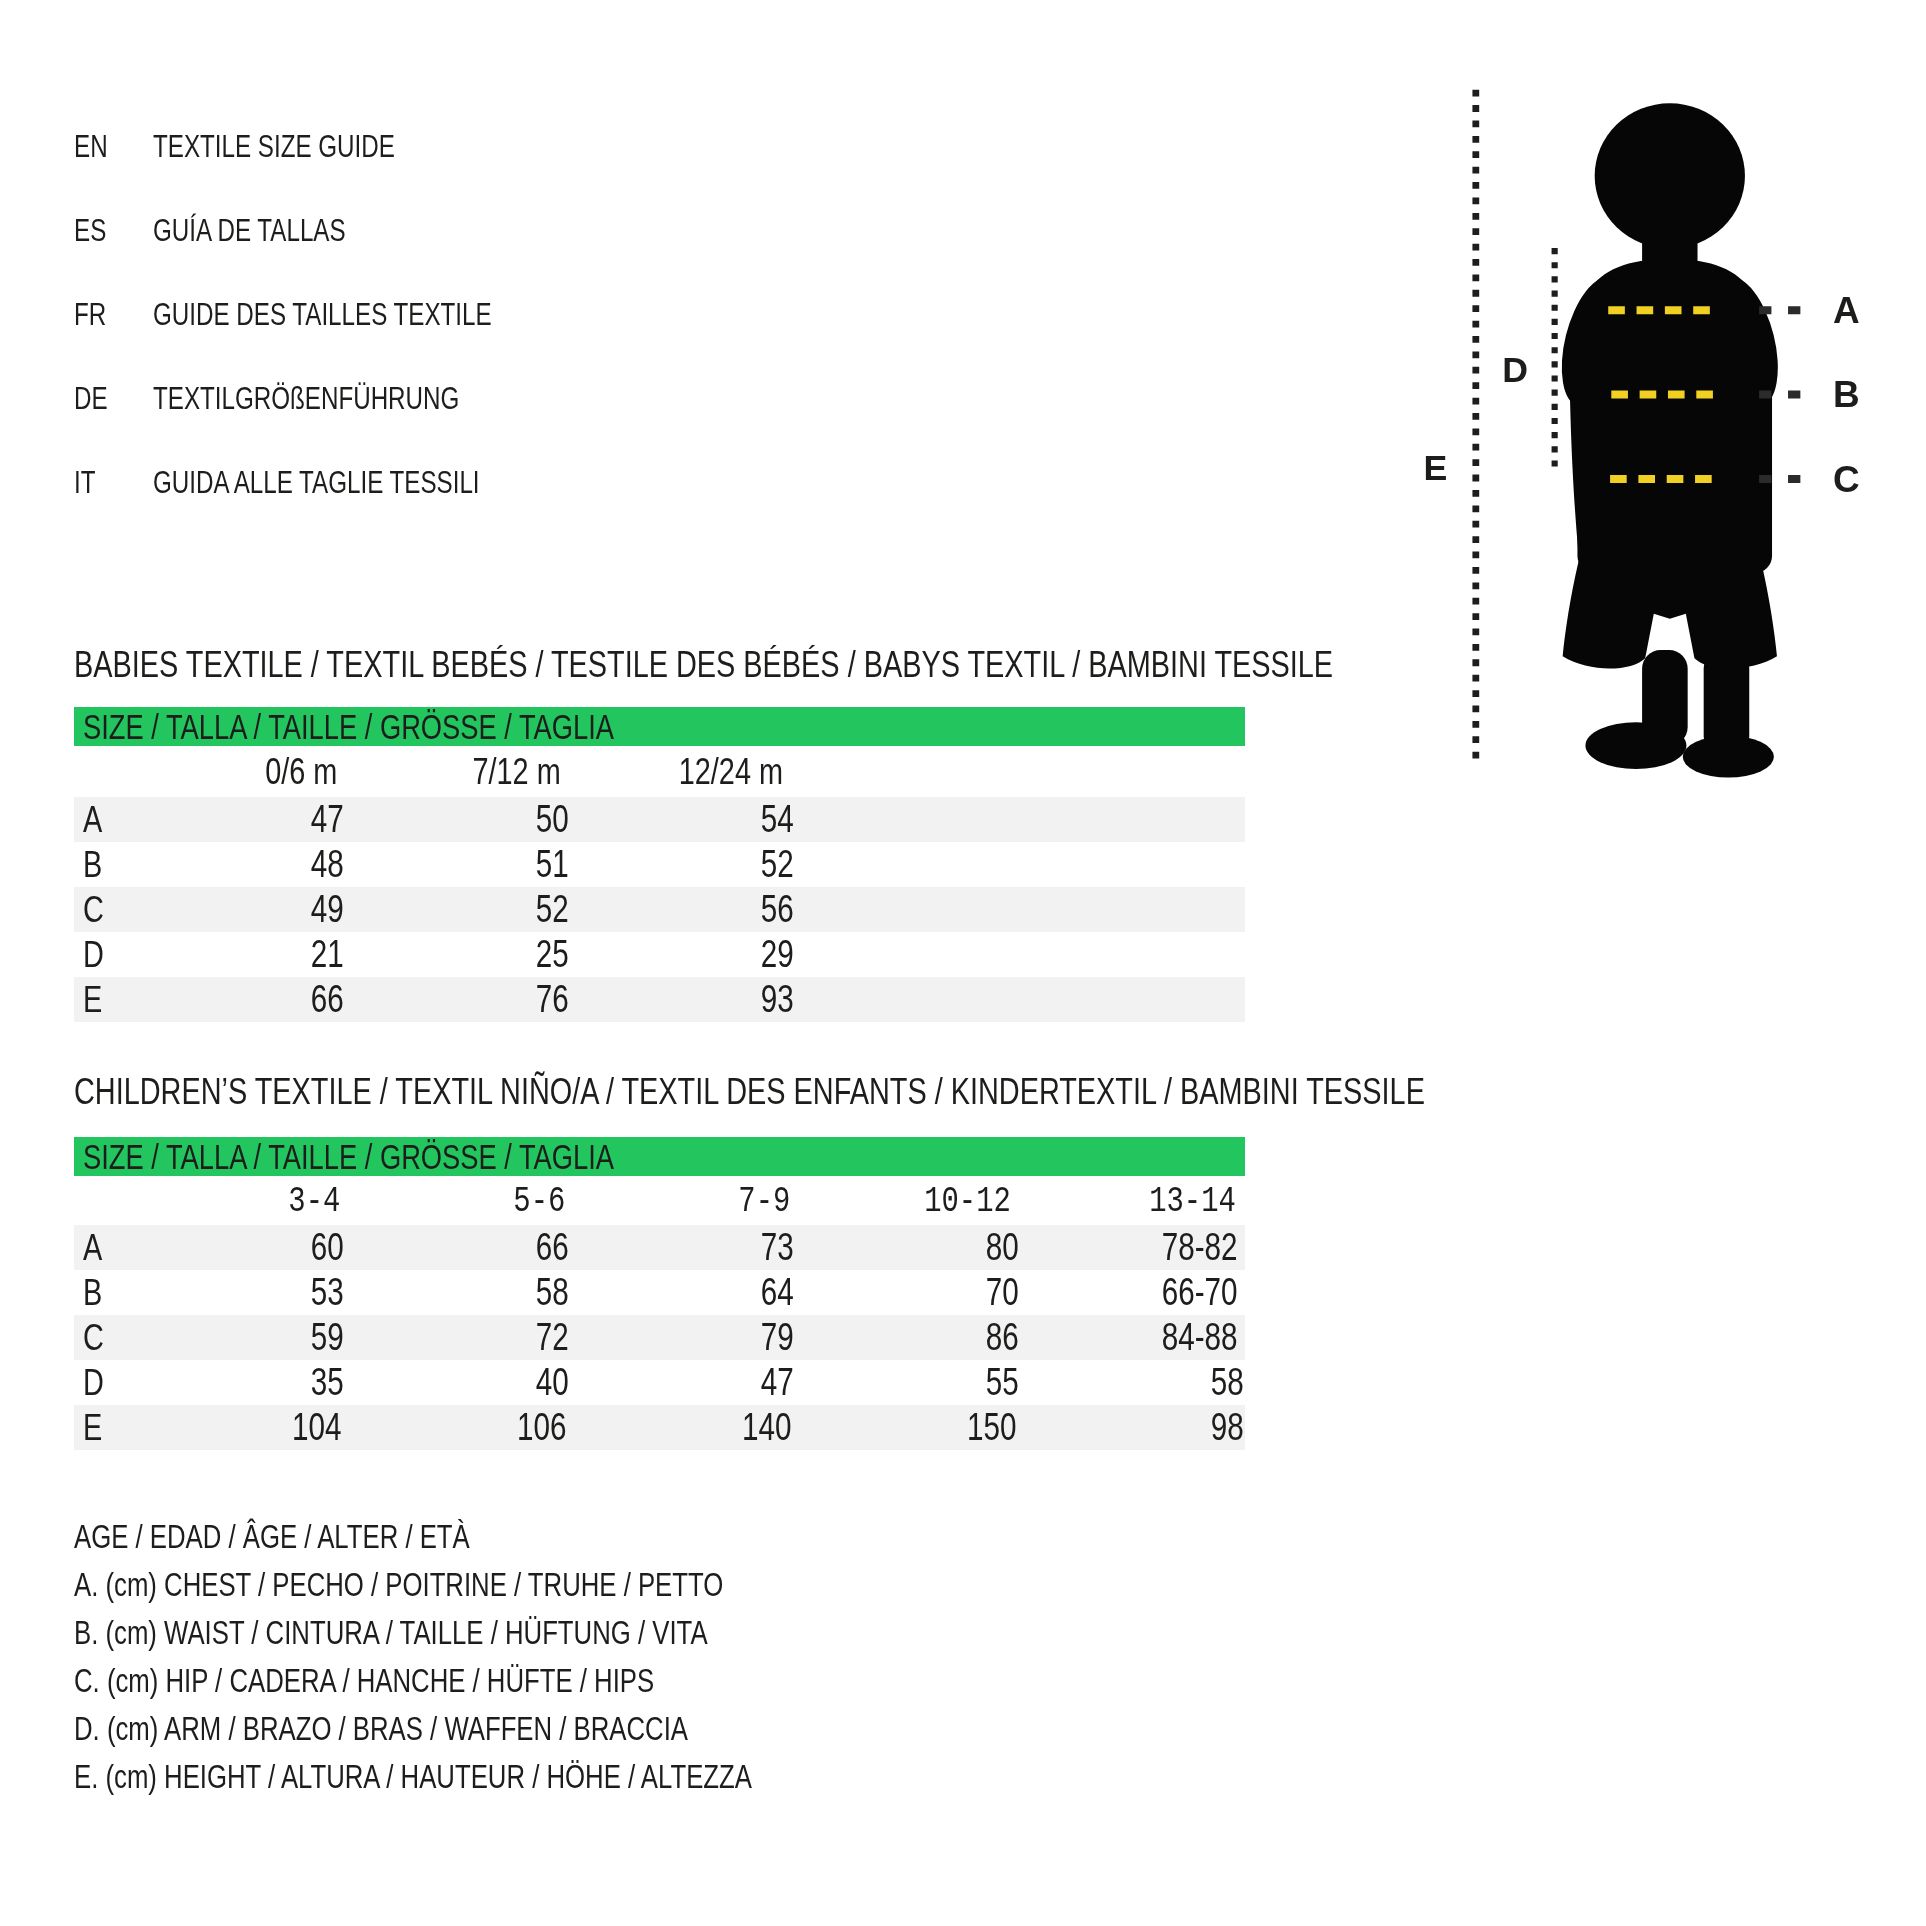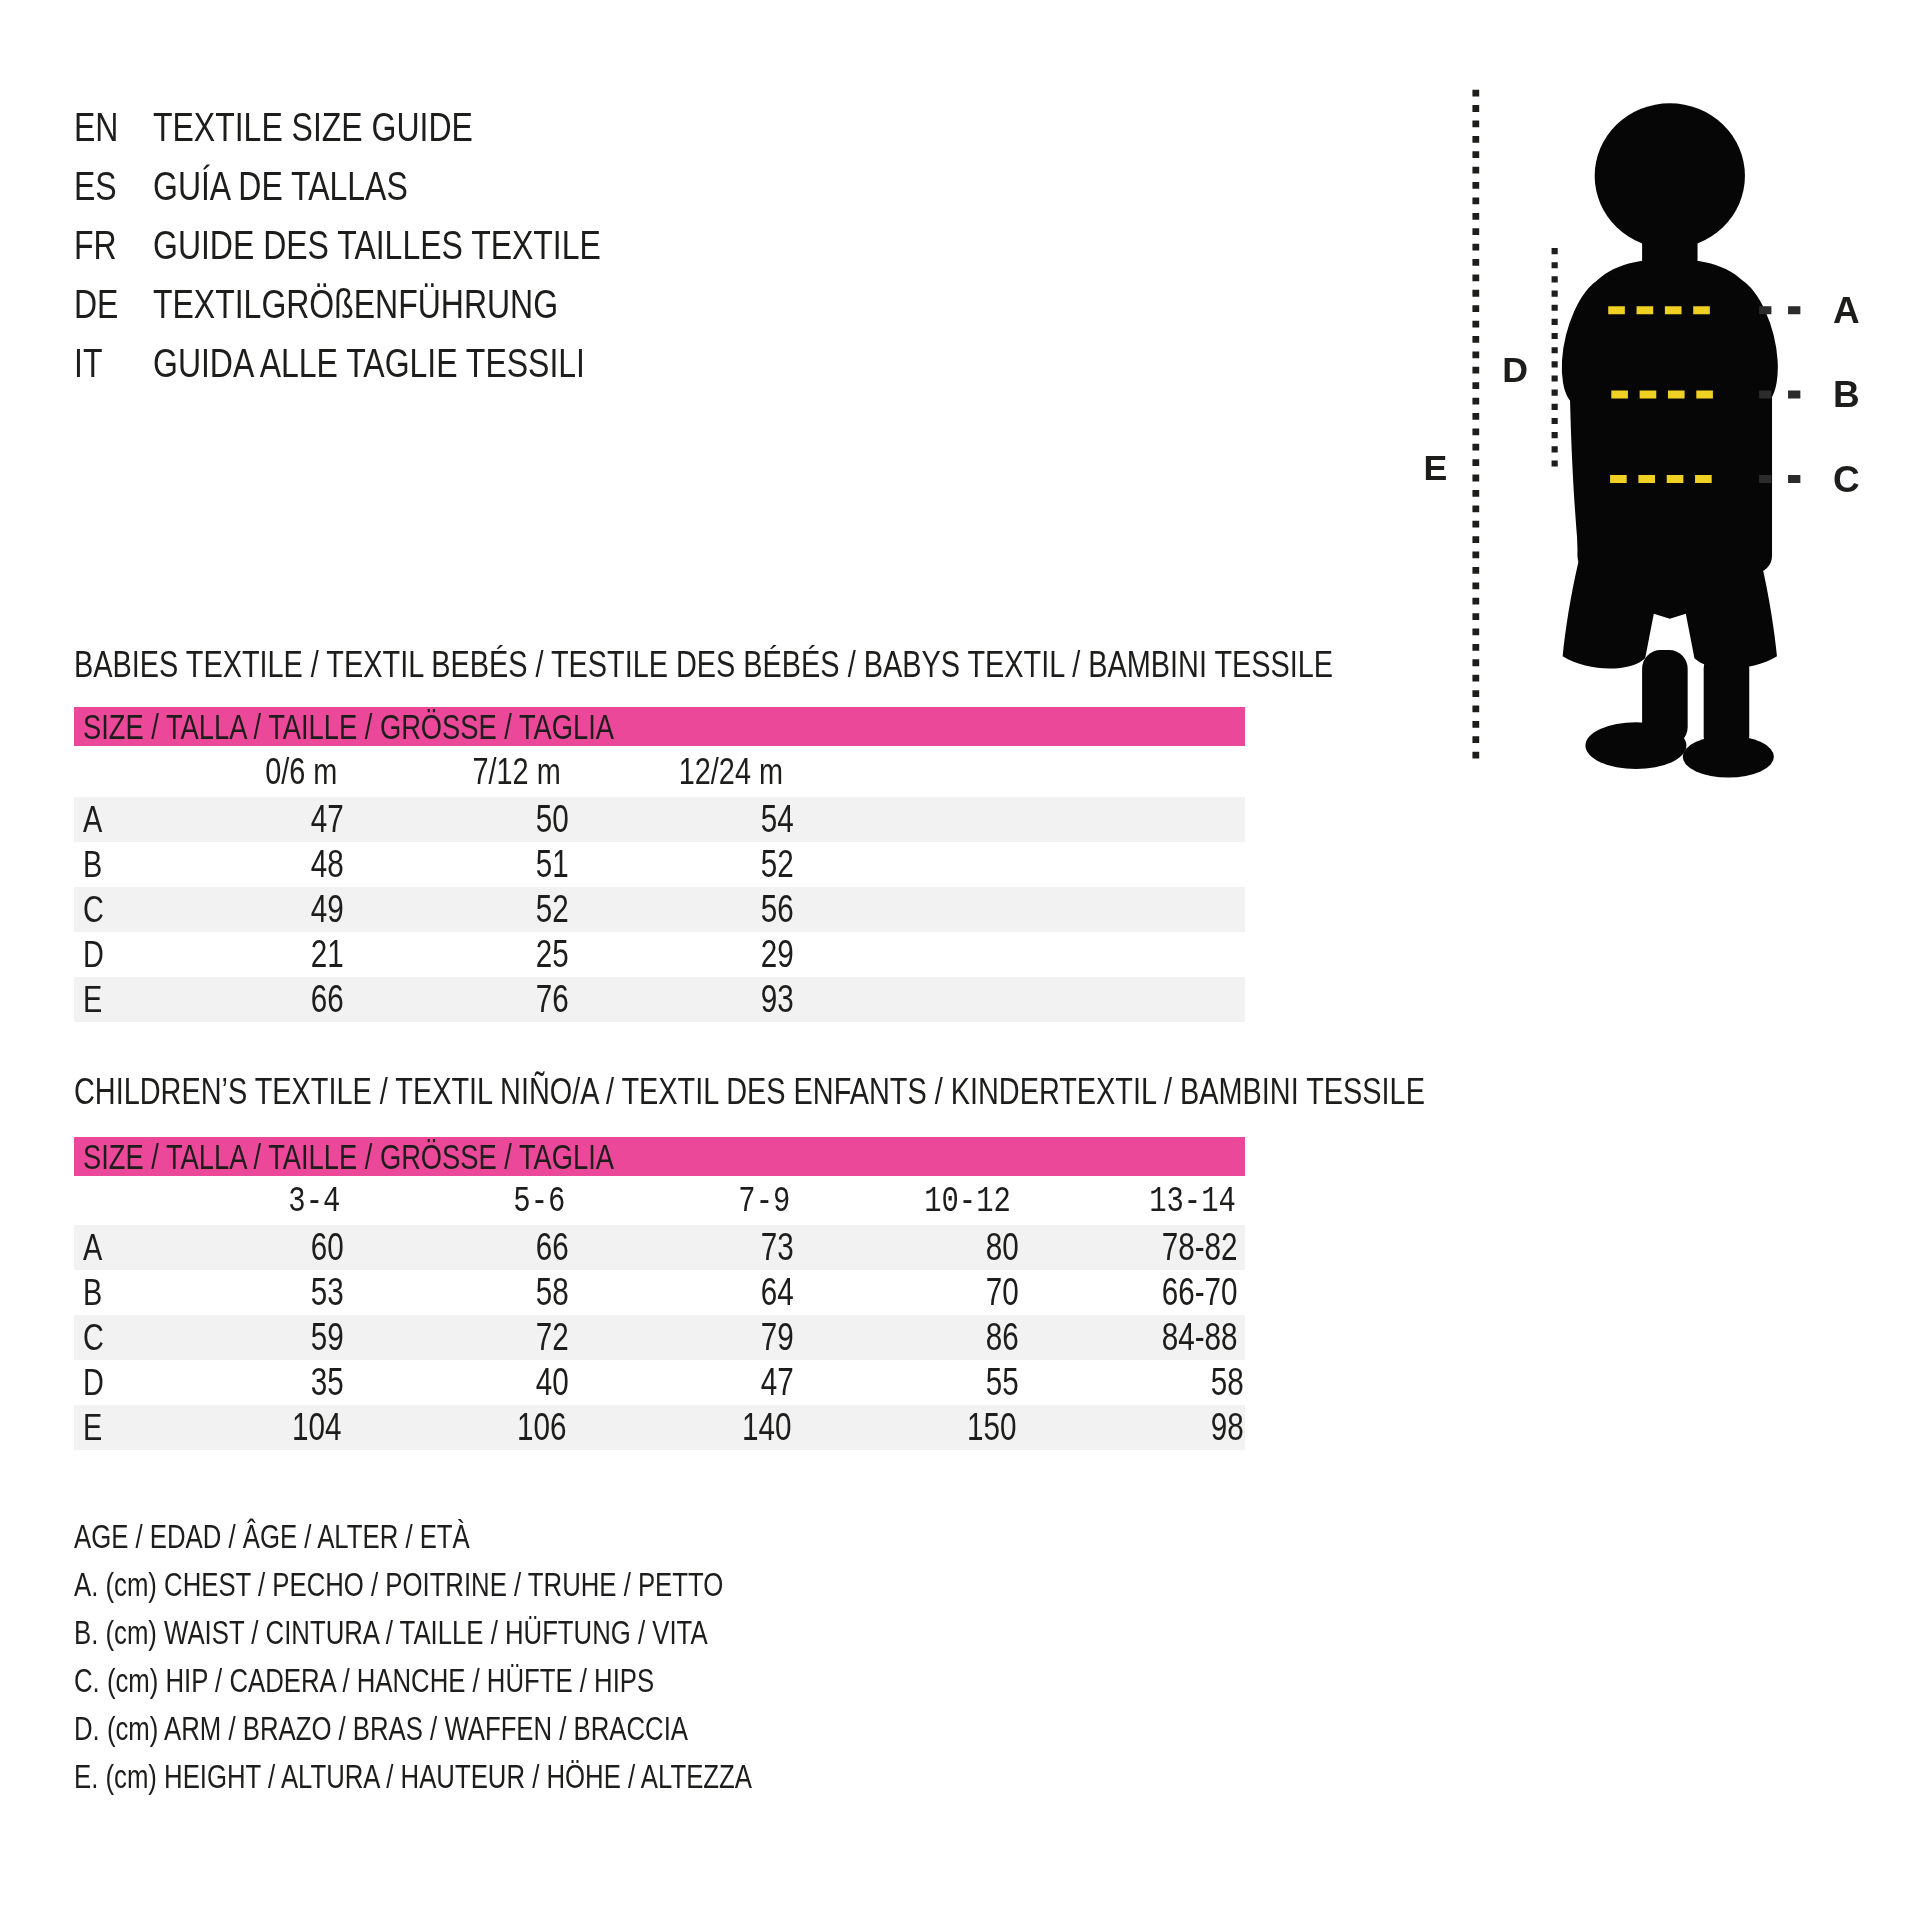--- a/index.html
+++ b/index.html
@@ -9,33 +9,33 @@
     position:relative;
     font-family:"Liberation Sans","DejaVu Sans",sans-serif;
     color:#1d1d1b;
     overflow:hidden;
   }
   .cond{display:inline-block;transform:scaleX(0.78);transform-origin:0 50%;white-space:nowrap;}
   .cond-c{display:inline-block;transform:scaleX(0.78);transform-origin:50% 50%;white-space:nowrap;}
 
   
   .lang-block{position:absolute;left:74px;top:92px;}
-  .lang-row{display:flex;align-items:flex-end;height:59px;font-size:41px;}
+  .lang-row{display:flex;align-items:center;height:59px;font-size:31px;margin-top:25px;}
   .lang-code{width:79px;flex:0 0 79px;}
 
   
   .section-title{position:absolute;left:74px;font-size:37px;line-height:39px;}
   .section-title.babies{top:645px;}
   .section-title.children{top:1072px;}
 
   
   .size-table{position:absolute;left:74px;width:1171px;}
   .size-table.babies{top:707px;}
   .size-table.children{top:1137px;}
-  .tbl-headbar{height:39px;background:#ec4899;display:flex;align-items:center;padding-left:8.6px;box-sizing:border-box;font-size:35px;}
+  .tbl-headbar{height:39px;background:#22c55e;display:flex;align-items:center;padding-left:8.6px;box-sizing:border-box;font-size:35px;}
   .grid-b{display:grid;grid-template-columns:49px 225px 225px 225px 1fr;}
   .grid-c{display:grid;grid-template-columns:49px 225px 225px 225px 225px 225px 1fr;}
   .colhdr-row{height:51px;align-items:center;font-size:37px;}
   .colhdr-row.ch{height:49px;font-family:Liberation Mono, monospace;}
   .data-row{height:45px;align-items:center;font-size:38px;}
   .data-row.alt{background:#f2f2f2;}
   .cell-label{display:flex;align-items:center;padding-left:8.6px;font-size:37px;}
   .cell-val{display:flex;align-items:center;justify-content:flex-end;}
 
   

